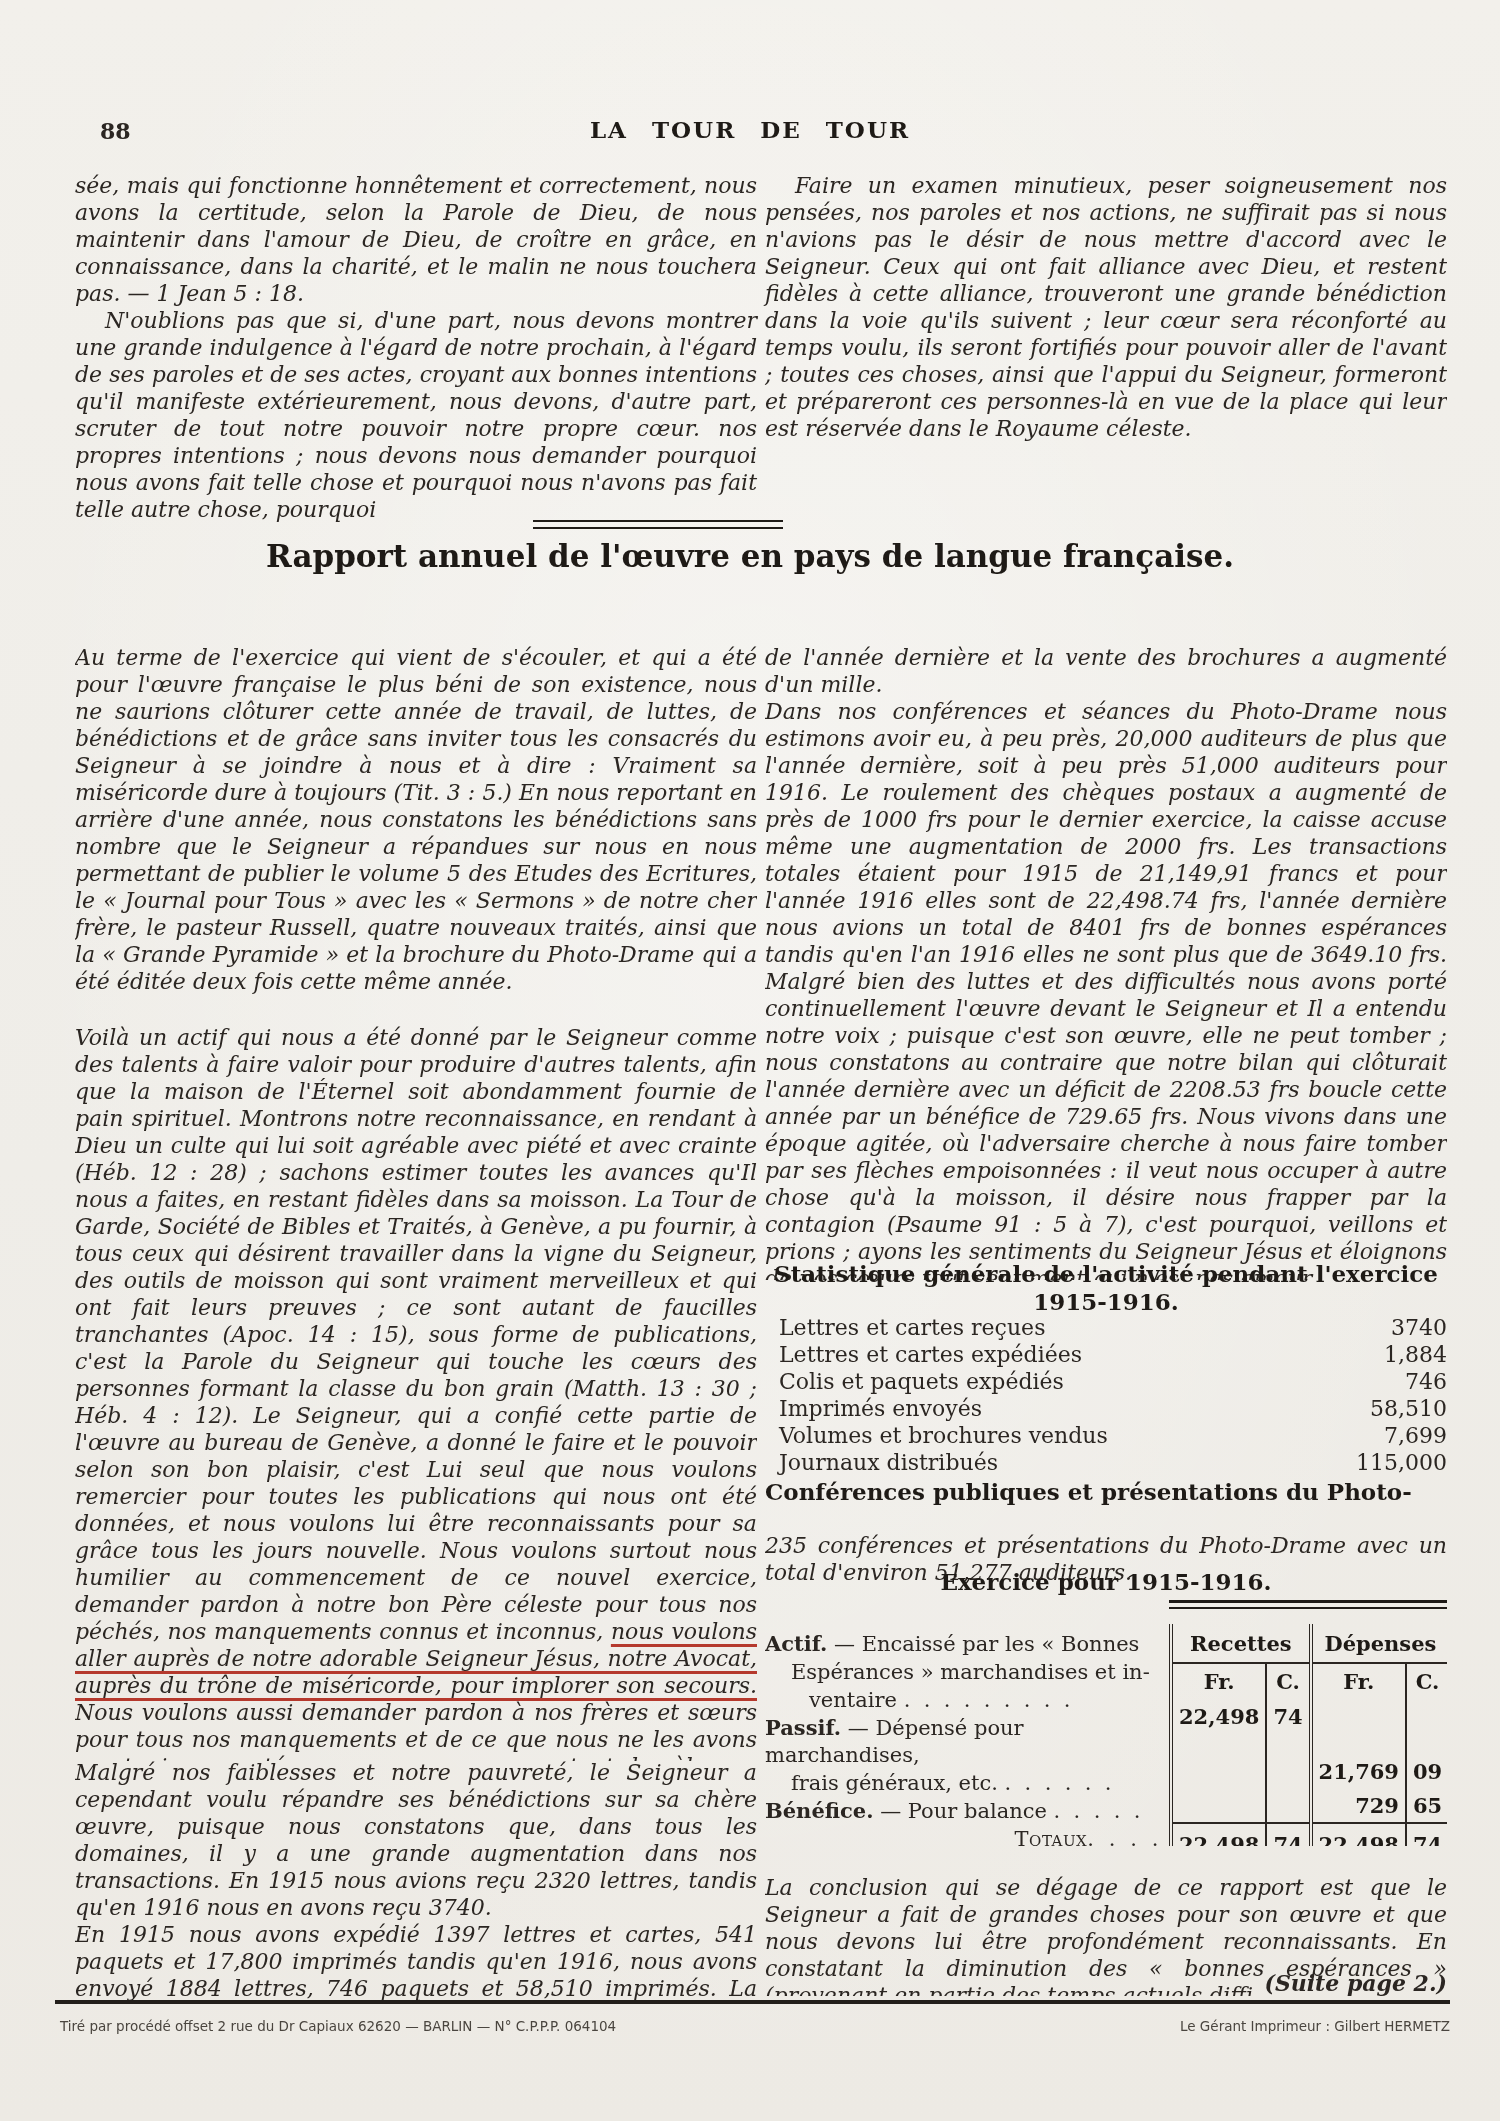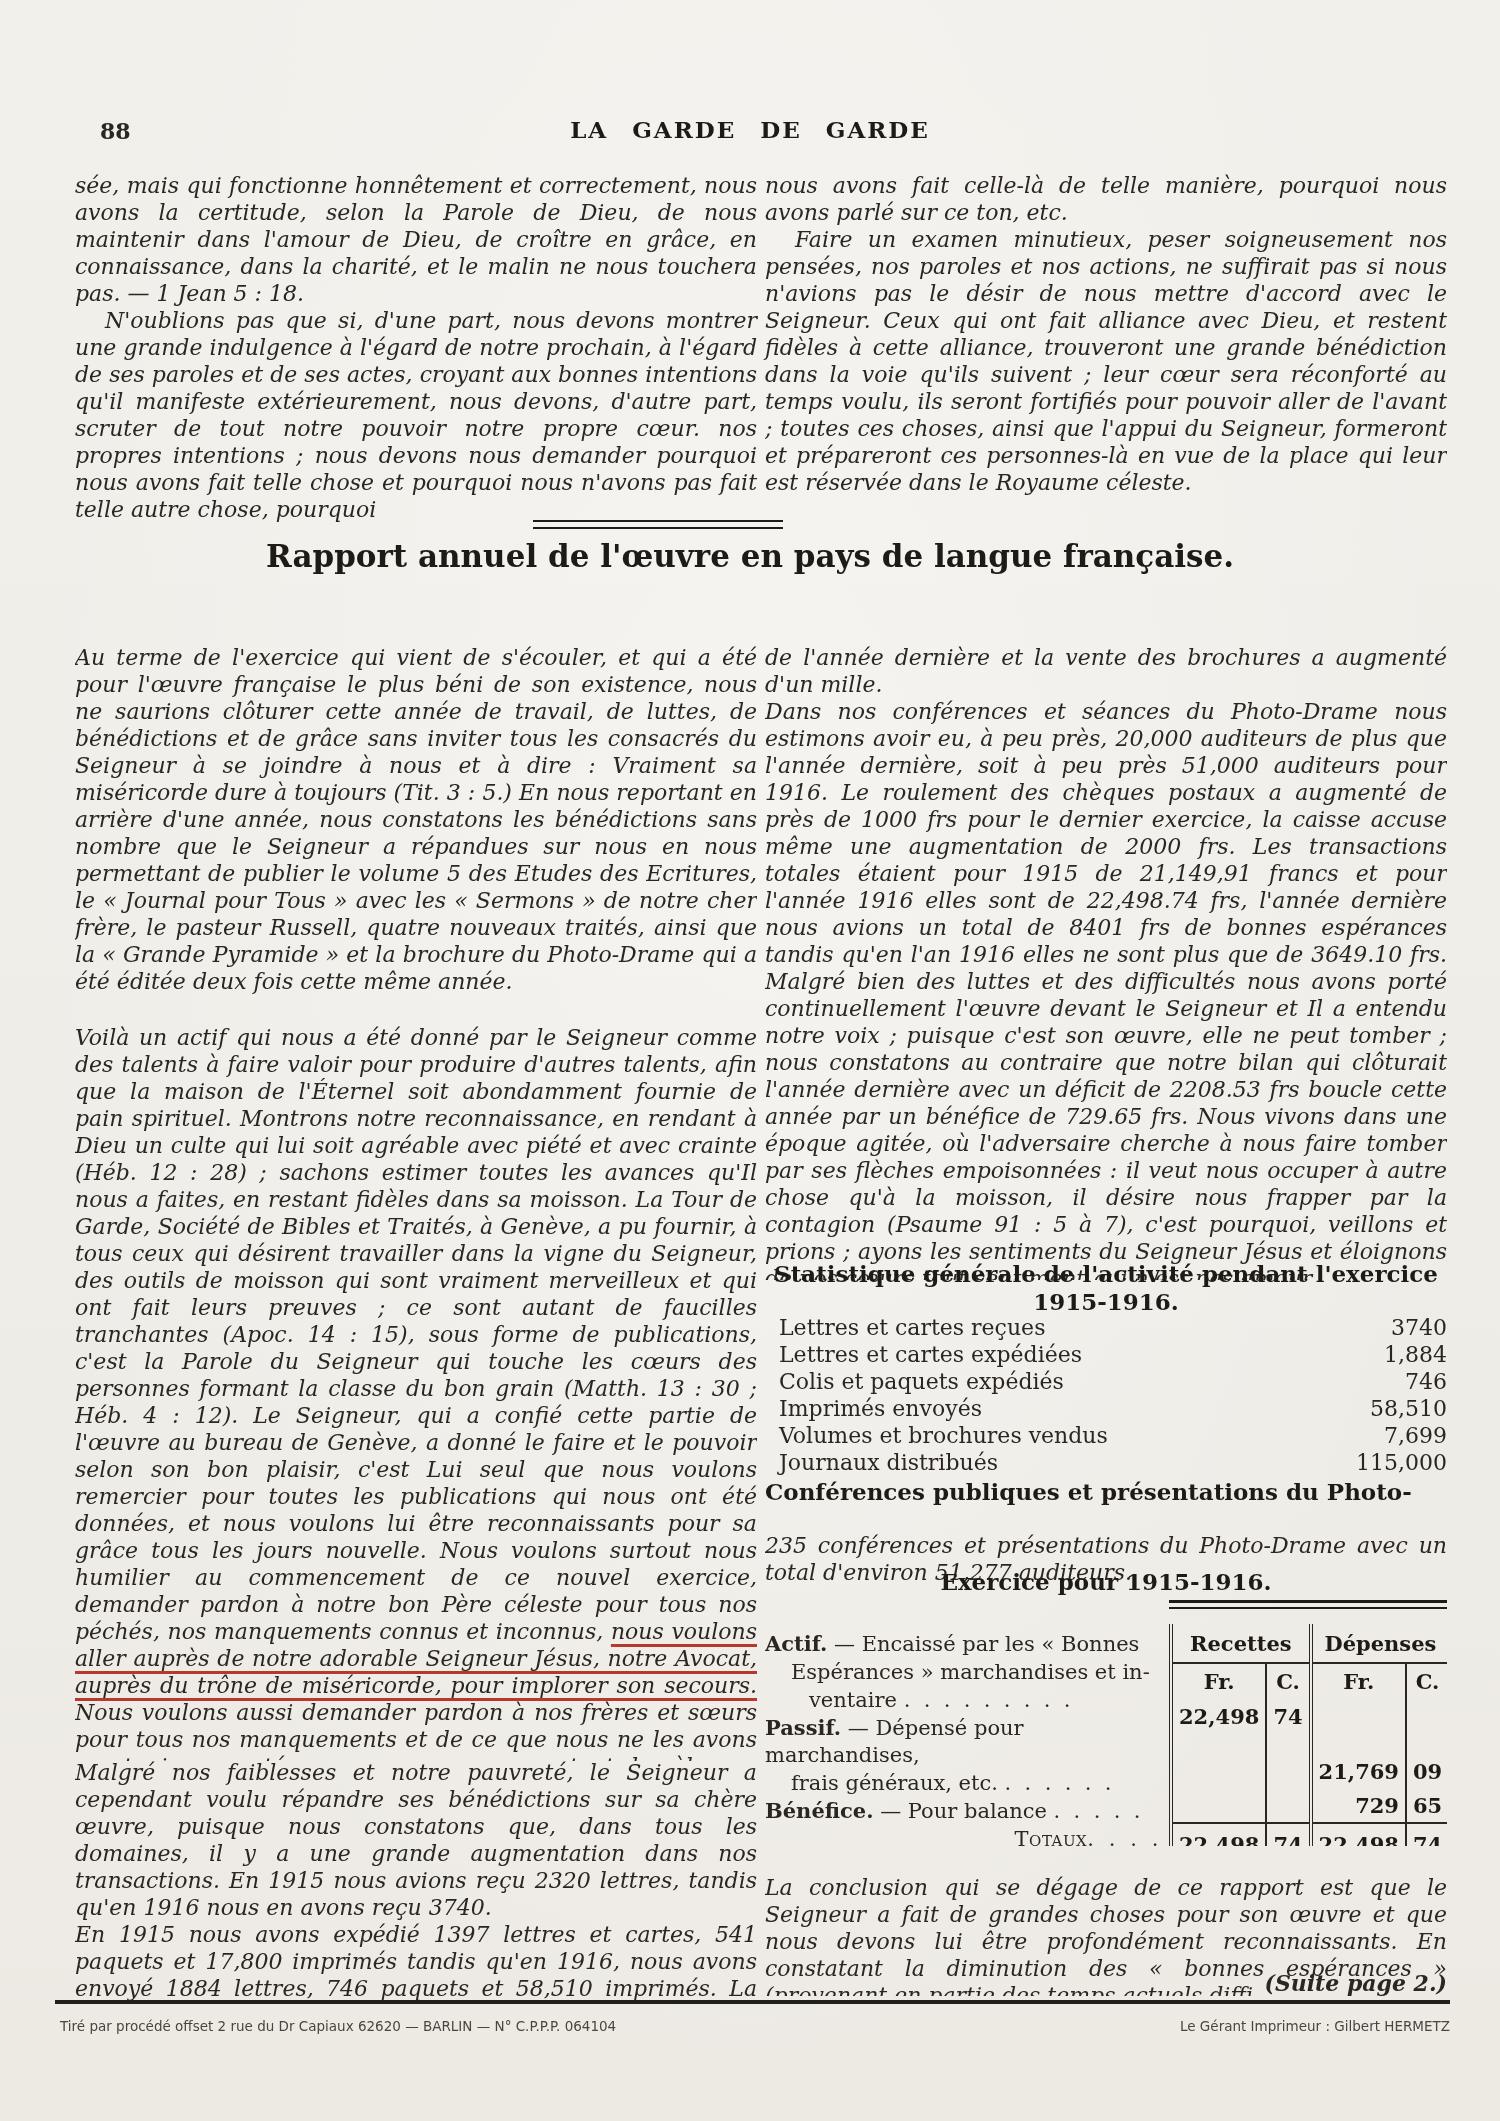--- a/index.html
+++ b/index.html
@@ -85,30 +85,29 @@
   .footer-texts{position:absolute;top:2018px;left:60px;width:1390px;display:flex;justify-content:space-between;
     font-family:"DejaVu Sans","Liberation Sans",sans-serif;font-size:13.5px;color:var(--footer-ink);}
 </style>
 </head>
 <body>
 
 <div class="page">
 
   <div class="masthead">
     <div class="pageno">88</div>
-    <div class="masthead-title">LA GARDE DE GARDE</div>
+    <div class="masthead-title">LA TOUR DE TOUR</div>
   </div>
 
   <div class="top-cols">
     <div class="col">
       <p>sée, mais qui fonctionne honnêtement et correctement, nous avons la certitude, selon la Parole de Dieu, de nous maintenir dans l'amour de Dieu, de croître en grâce, en connaissance, dans la charité, et le malin ne nous touchera pas. — 1 Jean 5 : 18.</p>
       <p class="ind">N'oublions pas que si, d'une part, nous devons montrer une grande indulgence à l'égard de notre prochain, à l'égard de ses paroles et de ses actes, croyant aux bonnes intentions qu'il manifeste extérieurement, nous devons, d'autre part, scruter de tout notre pouvoir notre propre cœur. nos propres intentions ; nous devons nous demander pourquoi nous avons fait telle chose et pourquoi nous n'avons pas fait telle autre chose, pourquoi</p>
     </div>
     <div class="col">
-      <p>nous avons fait celle-là de telle manière, pourquoi nous avons parlé sur ce ton, etc.</p>
       <p class="ind">Faire un examen minutieux, peser soigneusement nos pensées, nos paroles et nos actions, ne suffirait pas si nous n'avions pas le désir de nous mettre d'accord avec le Seigneur. Ceux qui ont fait alliance avec Dieu, et restent fidèles à cette alliance, trouveront une grande bénédiction dans la voie qu'ils suivent ; leur cœur sera réconforté au temps voulu, ils seront fortifiés pour pouvoir aller de l'avant ; toutes ces choses, ainsi que l'appui du Seigneur, formeront et prépareront ces personnes-là en vue de la place qui leur est réservée dans le Royaume céleste.</p>
     </div>
   </div>
 
   <div class="rule-sep"></div>
   <div class="article-title">Rapport annuel de l'œuvre en pays de langue française.</div>
 
   <div class="main-cols">
 
     <div class="main-left">

